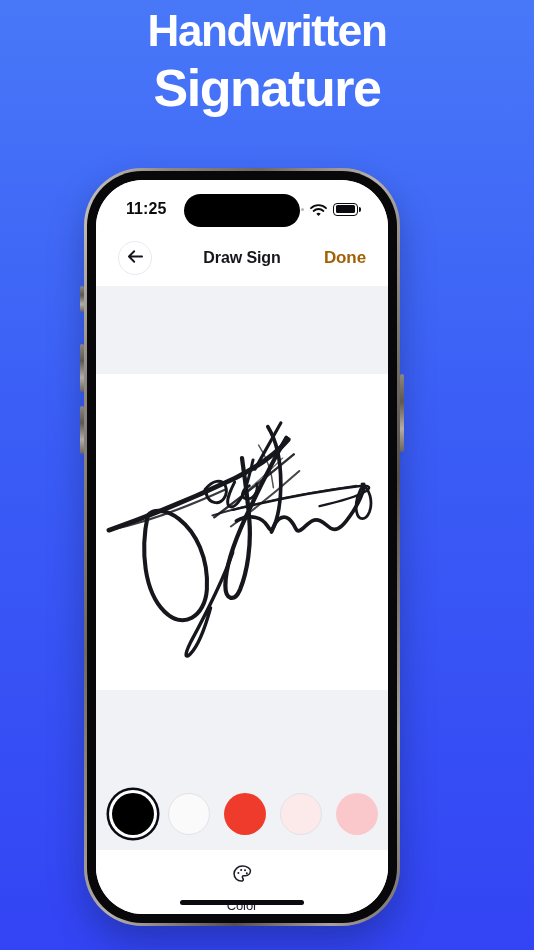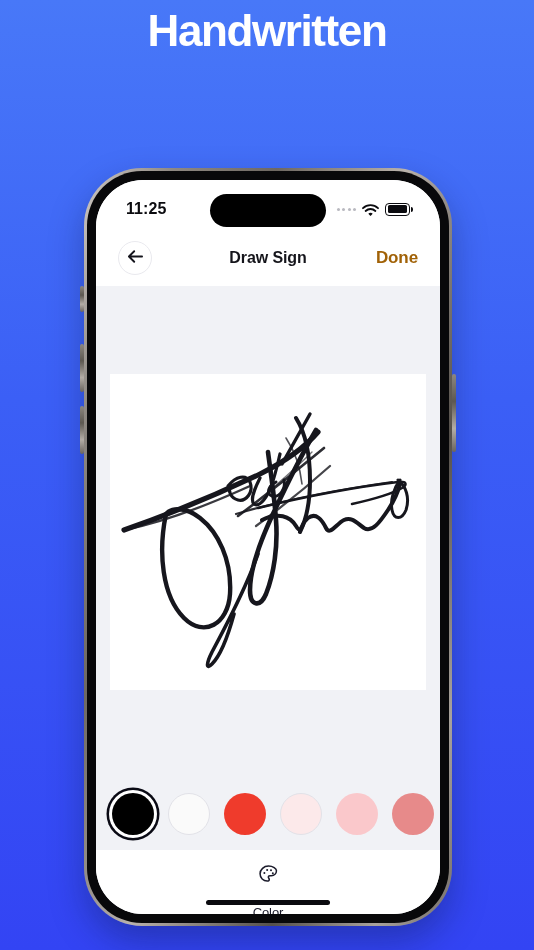--- a/index.html
+++ b/index.html
@@ -23,21 +23,21 @@
     letter-spacing: -1.4px;
     line-height: 1.06;
   }
   .headline .line1 { display:block; font-size: 44px; }
   .headline .line2 { display:block; font-size: 52px; margin-top: 6px; }
 
   
   .phone {
     position: absolute;
     left: 84px; top: 168px;
-    width: 368px; height: 758px;
+    width: 316px; height: 758px;
     border-radius: 58px;
     background: linear-gradient(110deg,#cfc9c4 0%,#8e8882 14%,#6e6862 30%,#b9b2ab 50%,#55504b 72%,#a8a29c 88%,#746e68 100%);
     padding: 3px;
     box-shadow: 0 16px 34px rgba(12,22,70,.34);
   }
   .phone-inner {
     width: 100%; height: 100%;
     border-radius: 55px;
     background: #08080a;
     padding: 9px;
@@ -152,41 +152,42 @@
 
   
   .toolbar {
     background: #FFFFFF;
     height: 88px;
     display: flex; align-items: flex-start;
     padding-top: 12px;
   }
   .tool {
     flex: 1; display: flex; flex-direction: column;
-    align-items: center; gap: 19px; cursor: pointer;
+    align-items: center; gap: 12px; cursor: pointer;
   }
   .tool-ico { height: 24px; display:flex; align-items:center; justify-content:center; }
   .tool-label { font-size: 13px; font-weight: 500; letter-spacing: -.1px; }
   .tool-color .tool-label { color: #1b1b2b; }
   .tool-size .tool-label  { color: #9BA3C4; }
   .tool-clear .tool-label { color: #FC2B22; }
   .size-bar { width: 22px; height: 4px; border-radius: 3px; background: #9BA3C4; }
 
   .home-ind {
     position: absolute; bottom: 9px; left: 50%;
     transform: translateX(-50%);
     width: 124px; height: 5px; border-radius: 3px;
     background: #0a0a0f;
   }
 </style>
 </head>
 <body>
 
 <div class="headline">
   <span class="line1">Handwritten</span>
+  <span class="line2">Signature</span>
 </div>
 
 <div class="phone">
   <div class="btn-side btn-silent"></div>
   <div class="btn-side btn-volup"></div>
   <div class="btn-side btn-voldn"></div>
   <div class="btn-side btn-power"></div>
 
   <div class="phone-inner">
     <div class="screen">

